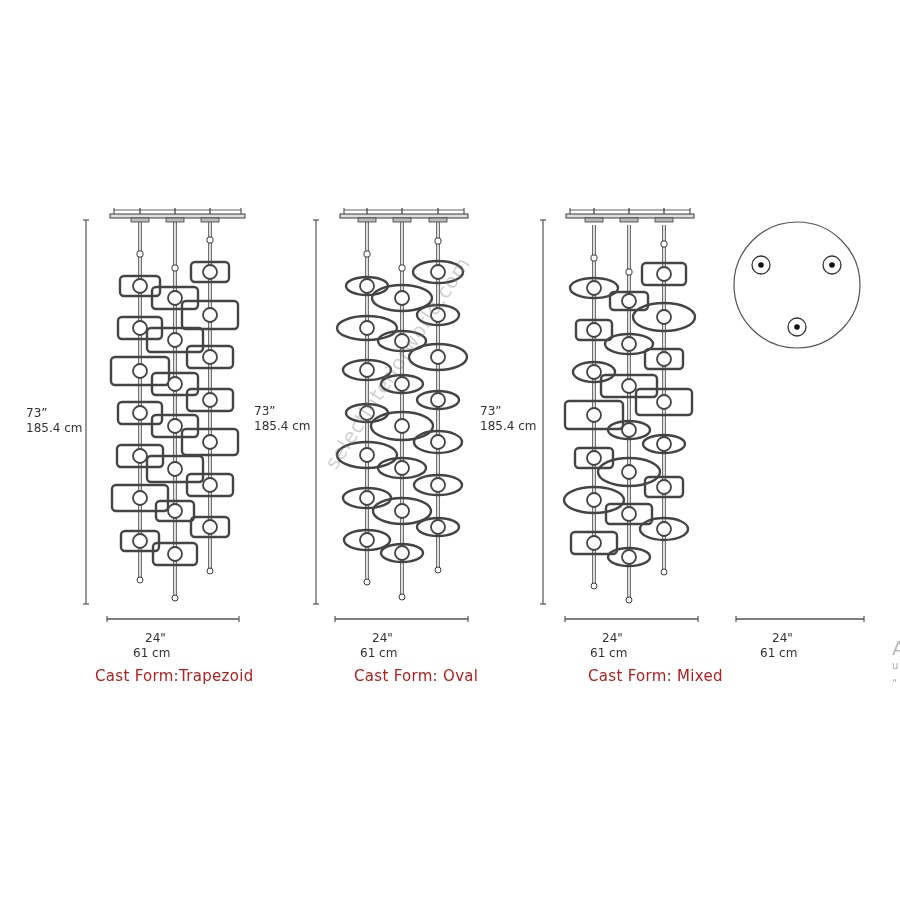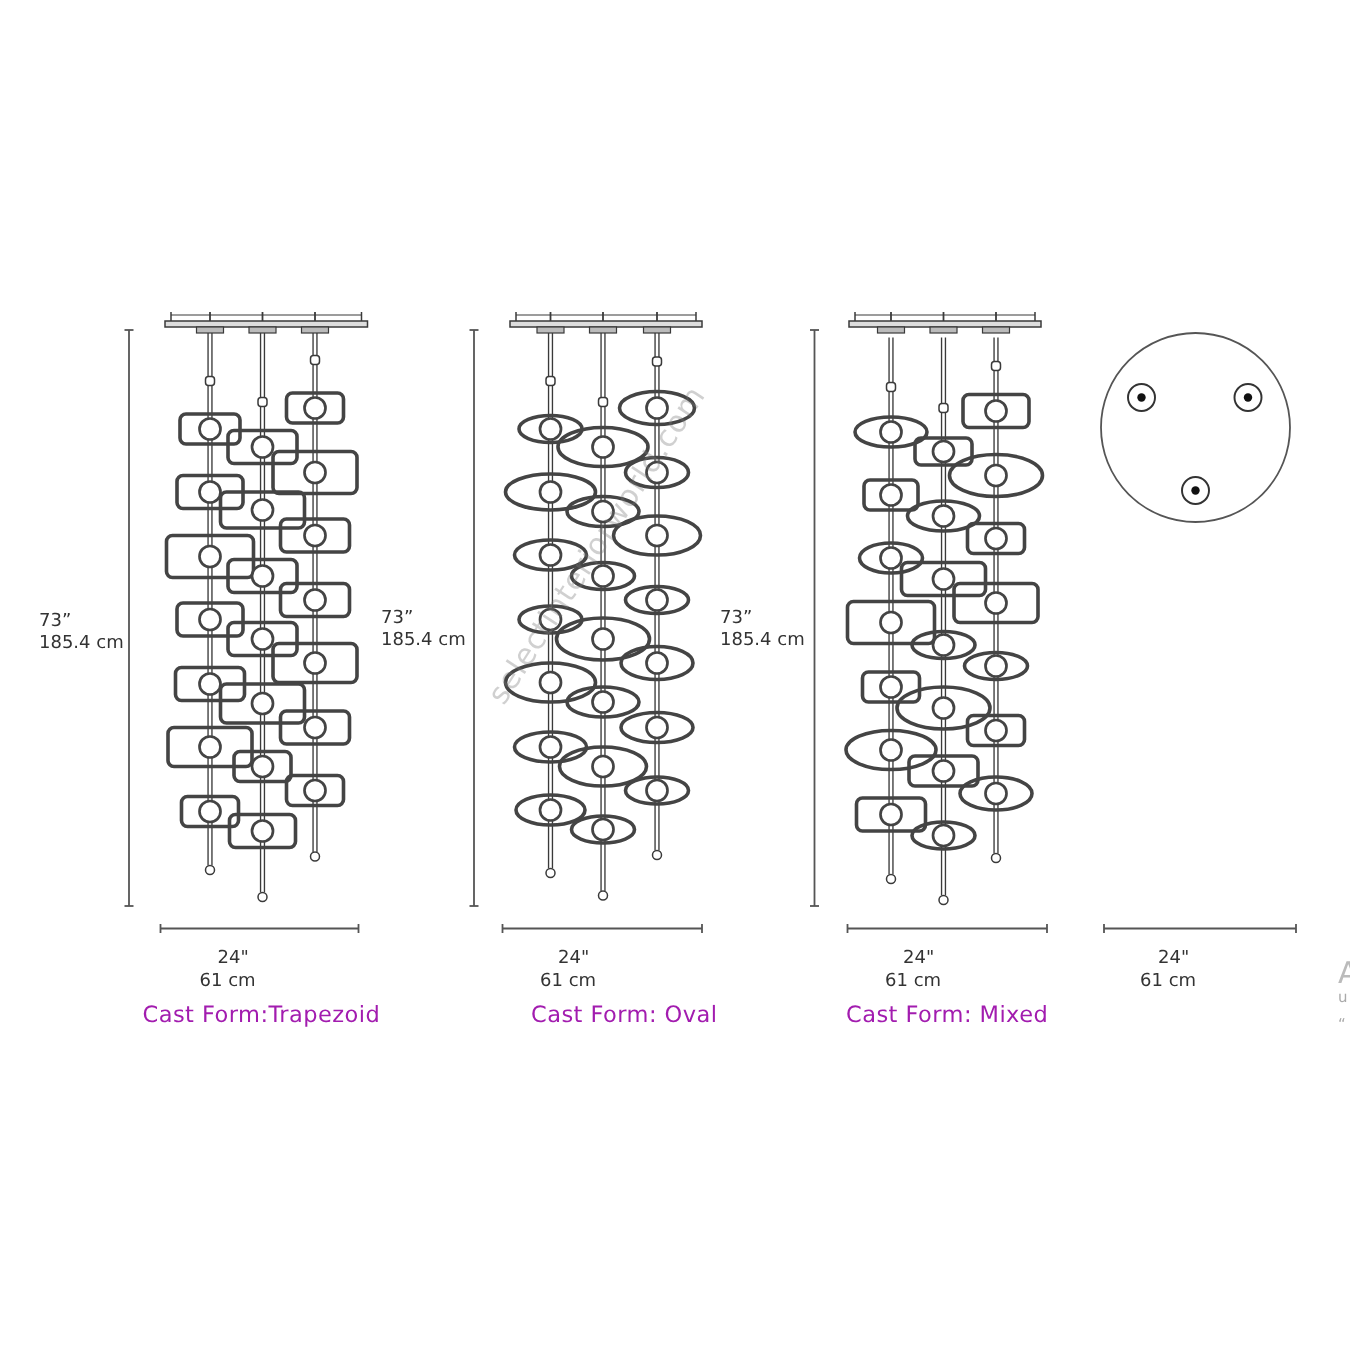--- a/index.html
+++ b/index.html
@@ -1,19 +1,19 @@
 <!DOCTYPE html>
 <html><head>
 <meta charset="utf-8">
 <style>
   html, body { margin: 0; padding: 0; background: #ffffff; }
   body { width: 900px; height: 900px; position: relative; overflow: hidden; font-family: "DejaVu Sans", sans-serif; color: #333; }
   #canvas { position: absolute; left: 0; top: 0; width: 900px; height: 900px; }
   .dim-text { position: absolute; font-size: 12px; color: #333; text-align: left; line-height: 15px; font-family: "DejaVu Sans", sans-serif; }
-  .caption { position: absolute; font-size: 15px; color: #a21caf; letter-spacing: 0.3px; white-space: nowrap; font-family: "DejaVu Sans", sans-serif; }
+  .caption { position: absolute; font-size: 15px; color: #b91c1c; letter-spacing: 0.3px; white-space: nowrap; font-family: "DejaVu Sans", sans-serif; }
   .watermark { position: absolute; left: 330px; top: 455px; font-size: 20px; color: rgba(120,120,120,0.35); transform: rotate(-57deg); transform-origin: left center; white-space: nowrap; font-family: "DejaVu Sans", sans-serif; letter-spacing: 0.5px; }
   .cutoff { position: absolute; left: 892px; color: #aaa; font-family: "DejaVu Sans", sans-serif; }
 </style>
 </head>
 <body>
 
 <svg id="canvas" width="900" height="900" viewBox="0 0 900 900" xmlns="http://www.w3.org/2000/svg">
   <g id="fixtures-layer">
       <g>
         <rect x="110" y="214" width="135" height="4" fill="#ddd" stroke="#3a3a3a" stroke-width="1"></rect>
@@ -269,21 +269,21 @@
   <div class="caption" style="left:354px; top:667px;">Cast Form: Oval</div>
 
   <div class="dim-text" style="left:480px; top:404px; width:60px;">
     <div>73”</div>
     <div>185.4 cm</div>
   </div>
   <div class="dim-text" style="left:590px; top:631px; width:80px;">
     <div style="padding-left:12px;">24"</div>
     <div>61 cm</div>
   </div>
-  <div class="caption" style="left:564px; top:667px;">Cast Form: Mixed</div>
+  <div class="caption" style="left:588px; top:667px;">Cast Form: Mixed</div>
 
   <div class="dim-text" style="left:760px; top:631px; width:80px;">
     <div style="padding-left:12px;">24"</div>
     <div>61 cm</div>
   </div>
 
   <div class="cutoff" style="top:636px; font-size:20px; color:#bbb;">A</div>
   <div class="cutoff" style="top:660px; font-size:10px;">u</div>
   <div class="cutoff" style="top:678px; font-size:10px;">“</div>
 

